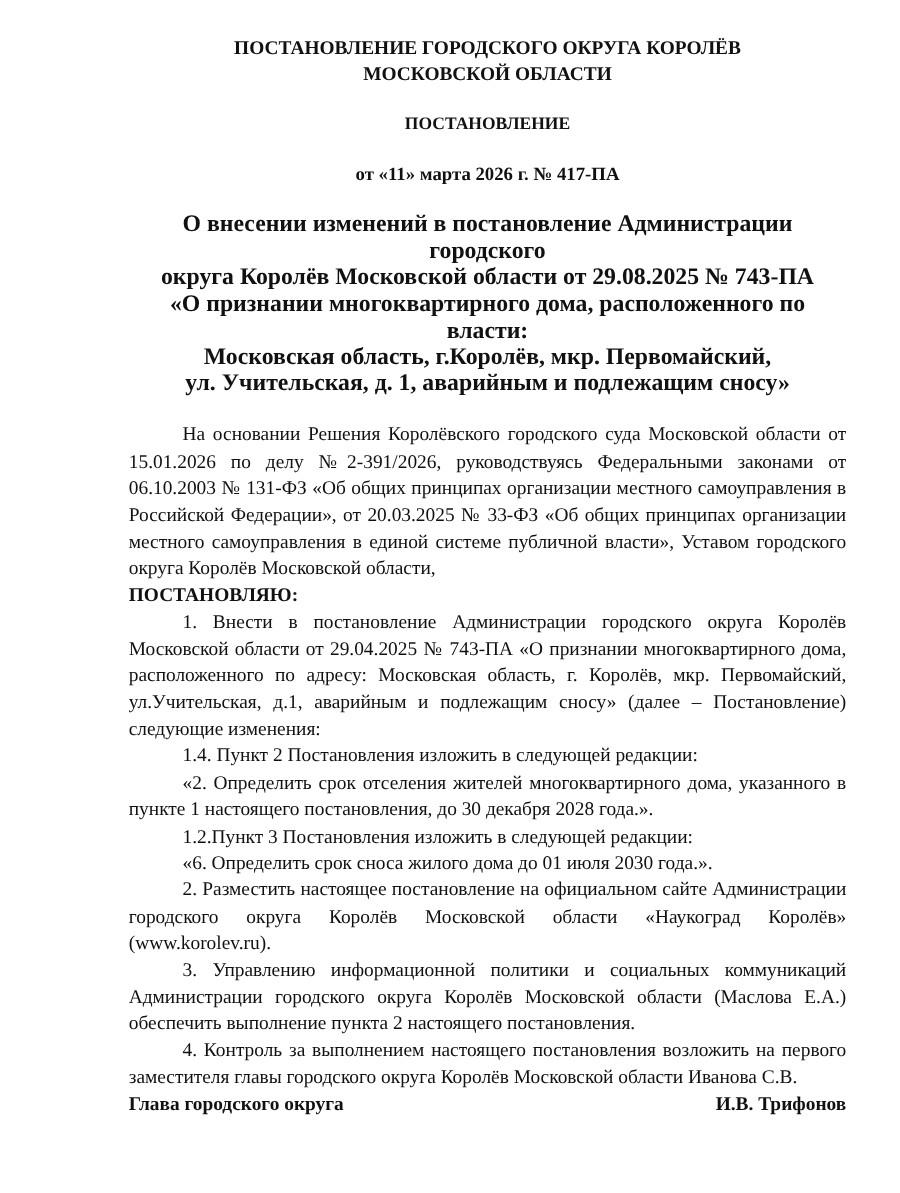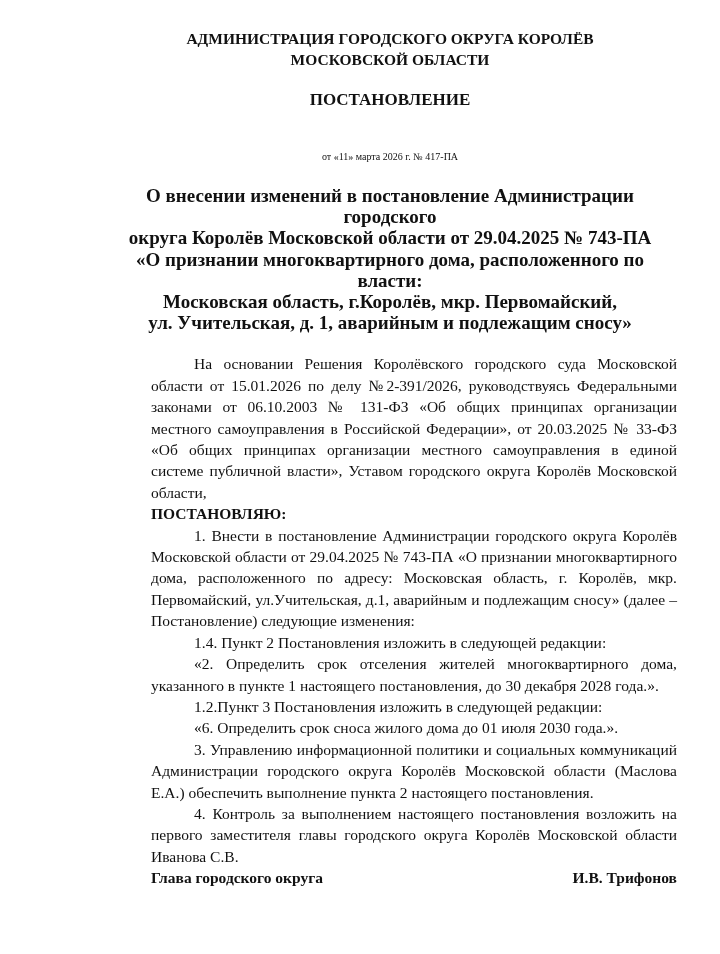--- a/index.html
+++ b/index.html
@@ -22,30 +22,30 @@
       width: 574px;
     }
     .header {
       font-size: 15.5px;
       line-height: 21px;
       font-weight: bold;
       text-align: center;
     }
     .title {
       margin-top: 19px;
-      font-size: 17px;
+      font-size: 14px;
       line-height: 21px;
       font-weight: bold;
       text-align: center;
     }
     .doc-date {
-      margin-top: 36px;
-      font-size: 10px;
+      margin-top: 20px;
+      font-size: 15px;
       line-height: 21px;
-      font-weight: normal;
+      font-weight: bold;
       text-align: center;
     }
     .subject {
       margin-top: 18px;
       font-size: 19px;
       line-height: 21.2px;
       font-weight: bold;
       text-align: center;
     }
     .body-text {
@@ -53,21 +53,20 @@
       line-height: 21.4px;
       text-align: justify;
       text-align-last: left;
     }
     .para {
       text-indent: 43px;
       margin: 0;
     }
     .preamble {
       margin-top: 20px;
-      margin-left: 48px;
     }
     .decree {
       text-align: right;
       font-weight: bold;
       font-size: 15.5px;
       line-height: 21.4px;
       margin: 0;
     }
     .signature {
       display: flex;
@@ -75,44 +74,45 @@
       font-weight: bold;
       font-size: 15.5px;
       line-height: 21.4px;
     }
   </style>
 </head>
 <body>
 
 <div class="page">
   <div class="header">
-    <div>АДМИНИСТРАЦИЯ ГОРОДСКОГО ОКРУГА КОРОЛЁВ</div>
+    <div>ПОСТАНОВЛЕНИЕ ГОРОДСКОГО ОКРУГА КОРОЛЁВ</div>
     <div>МОСКОВСКОЙ ОБЛАСТИ</div>
   </div>
 
   <div class="title">ПОСТАНОВЛЕНИЕ</div>
 
   <div class="doc-date">от «11» марта 2026 г. № 417-ПА</div>
 
   <div class="subject">
     <div>О внесении изменений в постановление Администрации городского</div>
-    <div>округа Королёв Московской области от 29.04.2025 № 743-ПА</div>
+    <div>округа Королёв Московской области от 29.08.2025 № 743-ПА</div>
     <div>«О признании многоквартирного дома, расположенного по власти:</div>
     <div>Московская область, г.Королёв, мкр. Первомайский,</div>
     <div>ул. Учительская, д. 1, аварийным и подлежащим сносу»</div>
   </div>
 
   <div class="body-text preamble">
     <p class="para">На основании Решения Королёвского городского суда Московской области от 15.01.2026 по делу №2-391/2026, руководствуясь Федеральными законами от 06.10.2003 № 131-ФЗ «Об общих принципах организации местного самоуправления в Российской Федерации», от 20.03.2025 № 33-ФЗ «Об общих принципах организации местного самоуправления в единой системе публичной власти», Уставом городского округа Королёв Московской области,</p>
     <p class="decree">ПОСТАНОВЛЯЮ:</p>
     <p class="para">1. Внести в постановление Администрации городского округа Королёв Московской области от 29.04.2025 № 743-ПА «О признании многоквартирного дома, расположенного по адресу: Московская область, г. Королёв, мкр. Первомайский, ул.Учительская, д.1, аварийным и подлежащим сносу» (далее – Постановление) следующие изменения:</p>
     <p class="para">1.4. Пункт 2 Постановления изложить в следующей редакции:</p>
     <p class="para">«2. Определить срок отселения жителей многоквартирного дома, указанного в пункте 1 настоящего постановления, до 30 декабря 2028 года.».</p>
     <p class="para">1.2.Пункт 3 Постановления изложить в следующей редакции:</p>
     <p class="para">«6. Определить срок сноса жилого дома до 01 июля 2030 года.».</p>
+    <p class="para">2. Разместить настоящее постановление на официальном сайте Администрации городского округа Королёв Московской области «Наукоград Королёв» (www.korolev.ru).</p>
     <p class="para">3. Управлению информационной политики и социальных коммуникаций Администрации городского округа Королёв Московской области (Маслова Е.А.) обеспечить выполнение пункта 2 настоящего постановления.</p>
     <p class="para">4. Контроль за выполнением настоящего постановления возложить на первого заместителя главы городского округа Королёв Московской области Иванова С.В.</p>
     <div class="signature">
       <span>Глава городского округа</span>
       <span>И.В. Трифонов</span>
     </div>
   </div>
 </div>
 
 </body></html>

